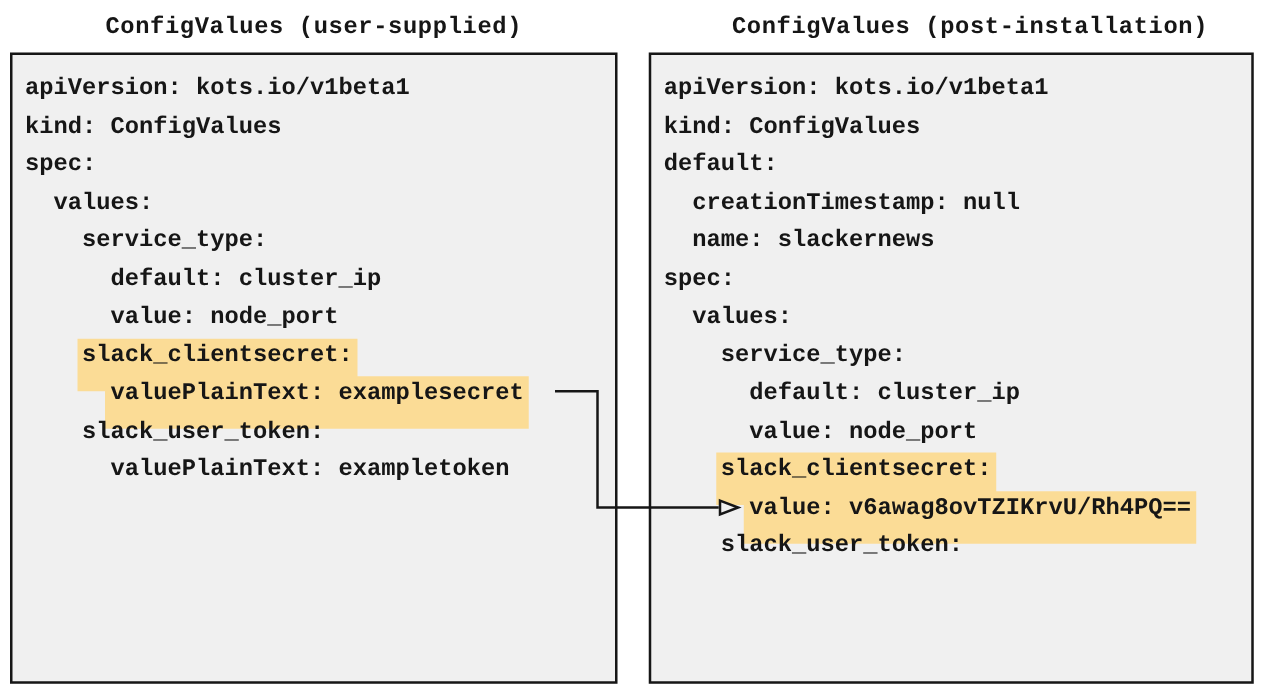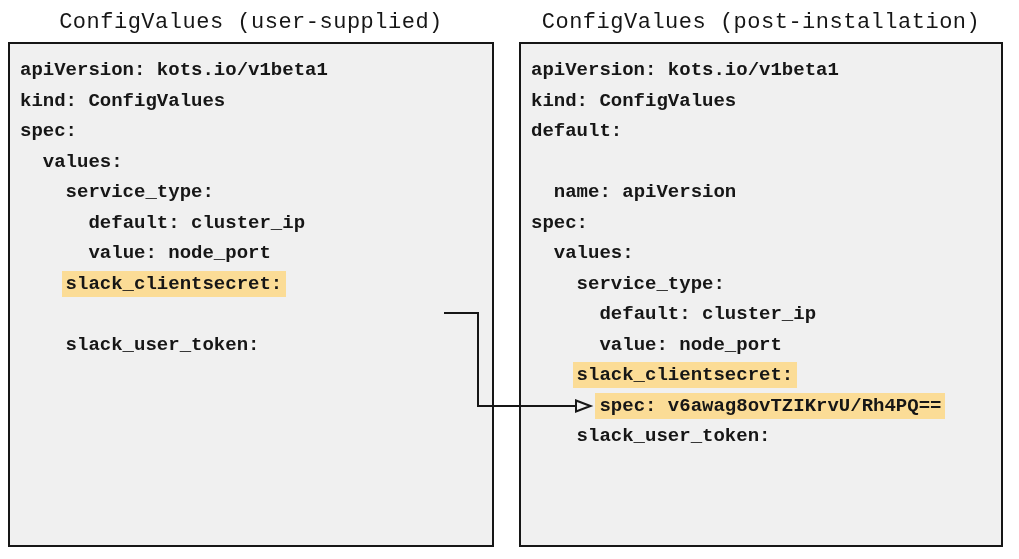--- a/index.html
+++ b/index.html
@@ -14,29 +14,29 @@
     width: 1019px; height: 559px;
     background: #ffffff;
     font-family: "Liberation Mono", monospace;
     overflow: hidden;
   }
   #stage { position: relative; width: 1019px; height: 559px; }
 
   .panel-title {
     position: absolute;
     top: 10px;
-    font-size: 22px;
-    font-weight: normal;
+    font-size: 19px;
+    font-weight: bold;
     color: var(--text);
     text-align: center;
     letter-spacing: 0.5px;
     white-space: pre;
   }
   #left-title  { left: 8px;   width: 486px; }
-  #right-title { left: 519px; width: 484px; text-align: center; }
+  #right-title { left: 534px; width: 484px; text-align: center; }
 
   .panel {
     position: absolute;
     top: 42px;
     height: 505px;
     background: var(--panel_bg);
     border: 2px solid var(--panel_border);
   }
   #left-panel  { left: 8px;   width: 486px; }
   #right-panel { left: 519px; width: 484px; }
@@ -45,21 +45,21 @@
   .code-line {
     white-space: pre;
     font-size: 19px;
     font-weight: bold;
     line-height: 30.5px;
     height: 30.5px;
     color: var(--text);
   }
   .txt.hl {
     background: var(--highlight);
-    padding: 2px 4px 2px 4px;
+    padding: 2px 4px 18px 4px;
     margin-left: -4px;
   }
 
   #connector {
     position: absolute;
     left: 0; top: 0;
     pointer-events: none;
   }
   #connector .arrow-line { fill: none; stroke: var(--text); stroke-width: 2; }
   #connector .arrow-head { fill: var(--panel_bg); stroke: var(--text); stroke-width: 2; stroke-linejoin: miter; }
@@ -75,39 +75,40 @@
   <div class="panel" id="left-panel">
     <div class="code">
       <div class="code-line"><span class="ind"></span><span class="txt">apiVersion: kots.io/v1beta1</span></div>
       <div class="code-line"><span class="ind"></span><span class="txt">kind: ConfigValues</span></div>
       <div class="code-line"><span class="ind"></span><span class="txt">spec:</span></div>
       <div class="code-line"><span class="ind">  </span><span class="txt">values:</span></div>
       <div class="code-line"><span class="ind">    </span><span class="txt">service_type:</span></div>
       <div class="code-line"><span class="ind">      </span><span class="txt">default: cluster_ip</span></div>
       <div class="code-line"><span class="ind">      </span><span class="txt">value: node_port</span></div>
       <div class="code-line"><span class="ind">    </span><span class="txt hl">slack_clientsecret:</span></div>
-      <div class="code-line"><span class="ind">      </span></div>
+      <div class="code-line"><span class="ind">      </span><span class="txt hl">valuePlainText: examplesecret</span></div>
       <div class="code-line"><span class="ind">    </span><span class="txt">slack_user_token:</span></div>
+      <div class="code-line"><span class="ind">      </span><span class="txt">valuePlainText: exampletoken</span></div>
     </div>
   </div>
 
   <div class="panel" id="right-panel">
     <div class="code">
       <div class="code-line"><span class="ind"></span><span class="txt">apiVersion: kots.io/v1beta1</span></div>
       <div class="code-line"><span class="ind"></span><span class="txt">kind: ConfigValues</span></div>
       <div class="code-line"><span class="ind"></span><span class="txt">default:</span></div>
-      <div class="code-line"><span class="ind">  </span></div>
-      <div class="code-line"><span class="ind">  </span><span class="txt">name: apiVersion</span></div>
+      <div class="code-line"><span class="ind">  </span><span class="txt">creationTimestamp: null</span></div>
+      <div class="code-line"><span class="ind">  </span><span class="txt">name: slackernews</span></div>
       <div class="code-line"><span class="ind"></span><span class="txt">spec:</span></div>
       <div class="code-line"><span class="ind">  </span><span class="txt">values:</span></div>
       <div class="code-line"><span class="ind">    </span><span class="txt">service_type:</span></div>
       <div class="code-line"><span class="ind">      </span><span class="txt">default: cluster_ip</span></div>
       <div class="code-line"><span class="ind">      </span><span class="txt">value: node_port</span></div>
       <div class="code-line"><span class="ind">    </span><span class="txt hl">slack_clientsecret:</span></div>
-      <div class="code-line"><span class="ind">      </span><span class="txt hl">spec: v6awag8ovTZIKrvU/Rh4PQ==</span></div>
+      <div class="code-line"><span class="ind">      </span><span class="txt hl">value: v6awag8ovTZIKrvU/Rh4PQ==</span></div>
       <div class="code-line"><span class="ind">    </span><span class="txt">slack_user_token:</span></div>
       <div class="code-line"><span class="ind">      </span></div>
     </div>
   </div>
 
   <svg id="connector" width="1019" height="559" viewBox="0 0 1019 559" aria-hidden="true">
     <path class="arrow-line" d="M444,313 H478 V406 H575"></path>
     <path class="arrow-head" d="M576,400.5 L590.5,406 L576,411.5 Z"></path>
   </svg>
 

